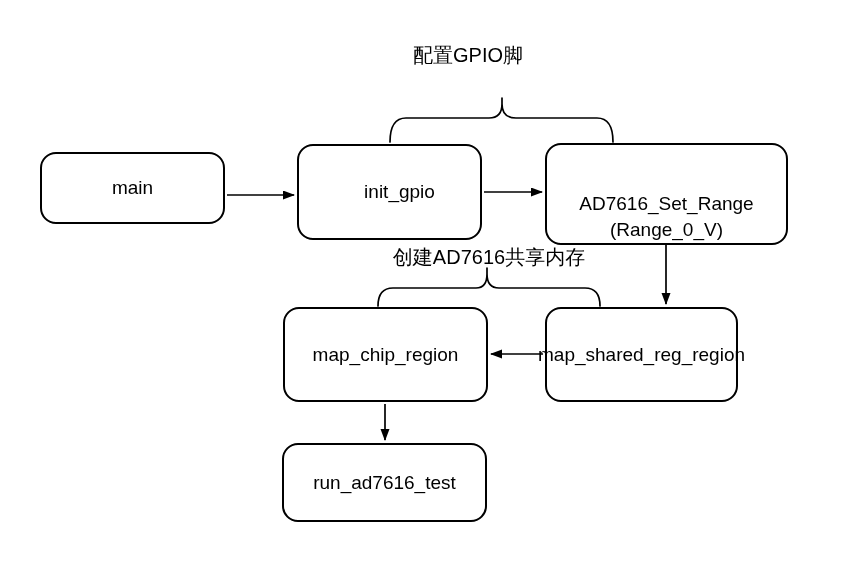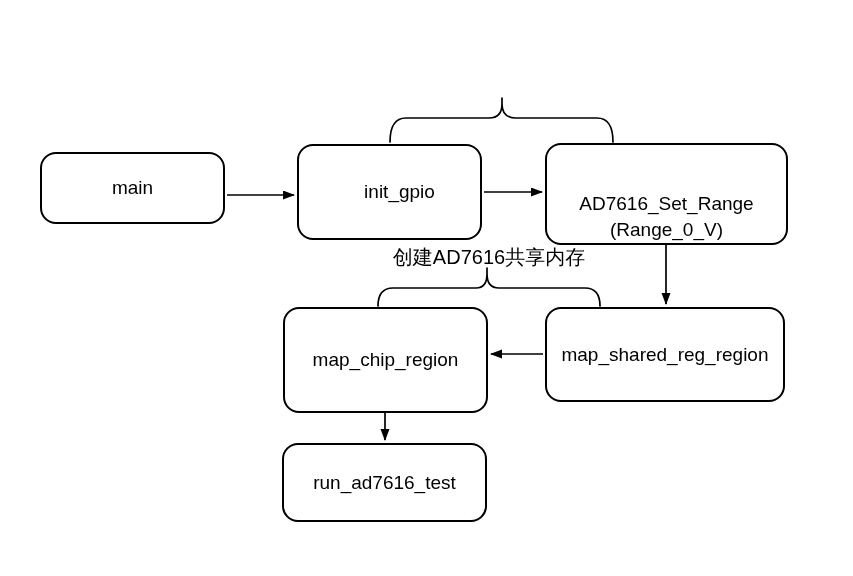--- a/index.html
+++ b/index.html
@@ -36,22 +36,22 @@
   .annotation {
     position: absolute;
     text-align: center;
     font-size: 20px;
     color: #000000;
     white-space: nowrap;
   }
   #node-main                  { left: 40px;  top: 152px; width: 185px; height: 72px; }
   #node-init-gpio             { left: 297px; top: 144px; width: 185px; height: 96px; padding-left: 20px; }
   #node-ad7616-set-range      { left: 545px; top: 143px; width: 243px; height: 102px; justify-content: flex-end; }
-  #node-map-chip-region       { left: 283px; top: 307px; width: 205px; height: 106px; }
-  #node-map-shared-reg-region { left: 545px; top: 307px; width: 240px; height: 95px; font-size: 19px; letter-spacing: 0; }
+  #node-map-chip-region       { left: 283px; top: 307px; width: 205px; height: 95px; }
+  #node-map-shared-reg-region { left: 545px; top: 307px; width: 193px; height: 95px; font-size: 19px; letter-spacing: 0; }
   #node-run-ad7616-test       { left: 282px; top: 443px; width: 205px; height: 79px; }
   #annotation-gpio       { left: 368px; top: 42px;  width: 200px; }
   #annotation-shared-mem { left: 359px; top: 244px; width: 260px; }
 </style>
 </head>
 <body>
 
 <div id="canvas">
 
   <svg id="edge-layer" viewBox="0 0 853 576" xmlns="http://www.w3.org/2000/svg">
@@ -65,20 +65,21 @@
 
     <path d="M 378 306 Q 378 288 393 288 L 476 288 Q 487 288 487 274 L 487 268 L 487 274 Q 487 288 499 288 L 585 288 Q 600 288 600 306" fill="none" stroke="#000000" stroke-width="1.7" stroke-linecap="round" stroke-linejoin="round"></path>
 
     <line x1="227" y1="195" x2="294" y2="195" stroke="#000000" stroke-width="1.7" marker-end="url(#arrow)"></line>
     <line x1="484" y1="192" x2="542" y2="192" stroke="#000000" stroke-width="1.7" marker-end="url(#arrow)"></line>
     <line x1="666" y1="240" x2="666" y2="304" stroke="#000000" stroke-width="1.7" marker-end="url(#arrow)"></line>
     <line x1="543" y1="354" x2="491" y2="354" stroke="#000000" stroke-width="1.7" marker-end="url(#arrow)"></line>
     <line x1="385" y1="404" x2="385" y2="440" stroke="#000000" stroke-width="1.7" marker-end="url(#arrow)"></line>
   </svg>
 
+  <div class="annotation" id="annotation-gpio">配置GPIO脚</div>
 
   <div class="annotation" id="annotation-shared-mem">创建AD7616共享内存</div>
 
   <div class="node" id="node-main">
     <span>main</span>
   </div>
 
   <div class="node" id="node-init-gpio">
     <span>init_gpio</span>
   </div>

